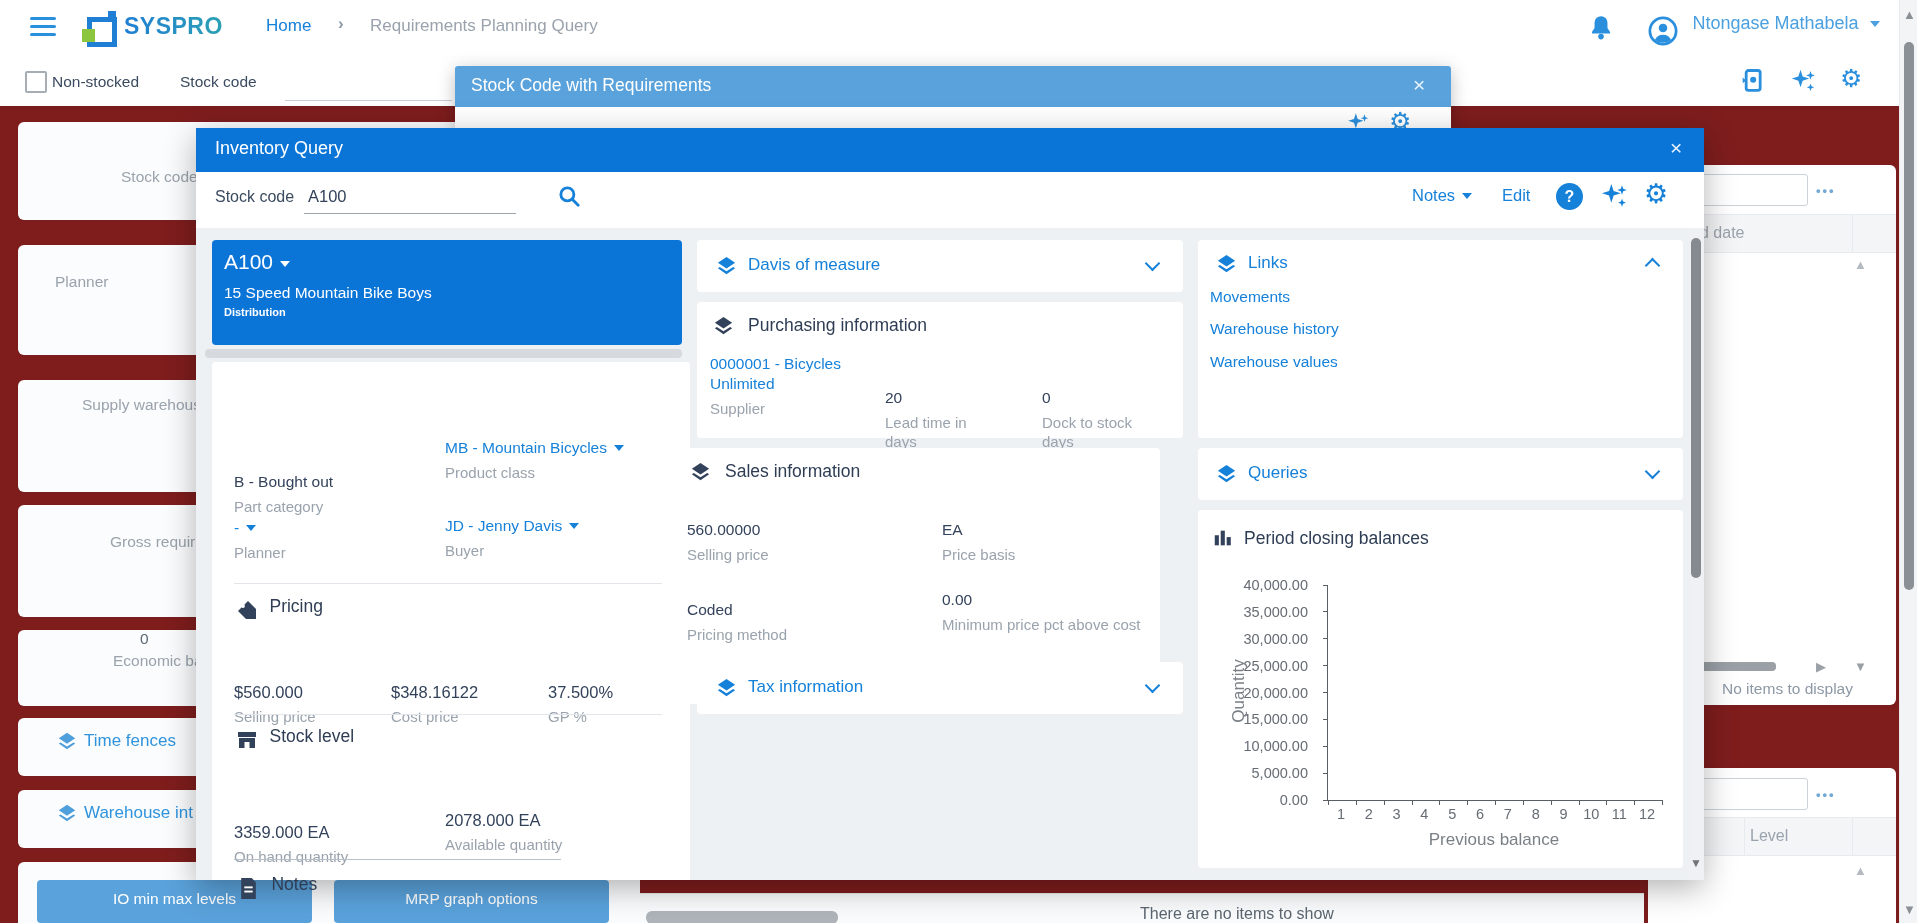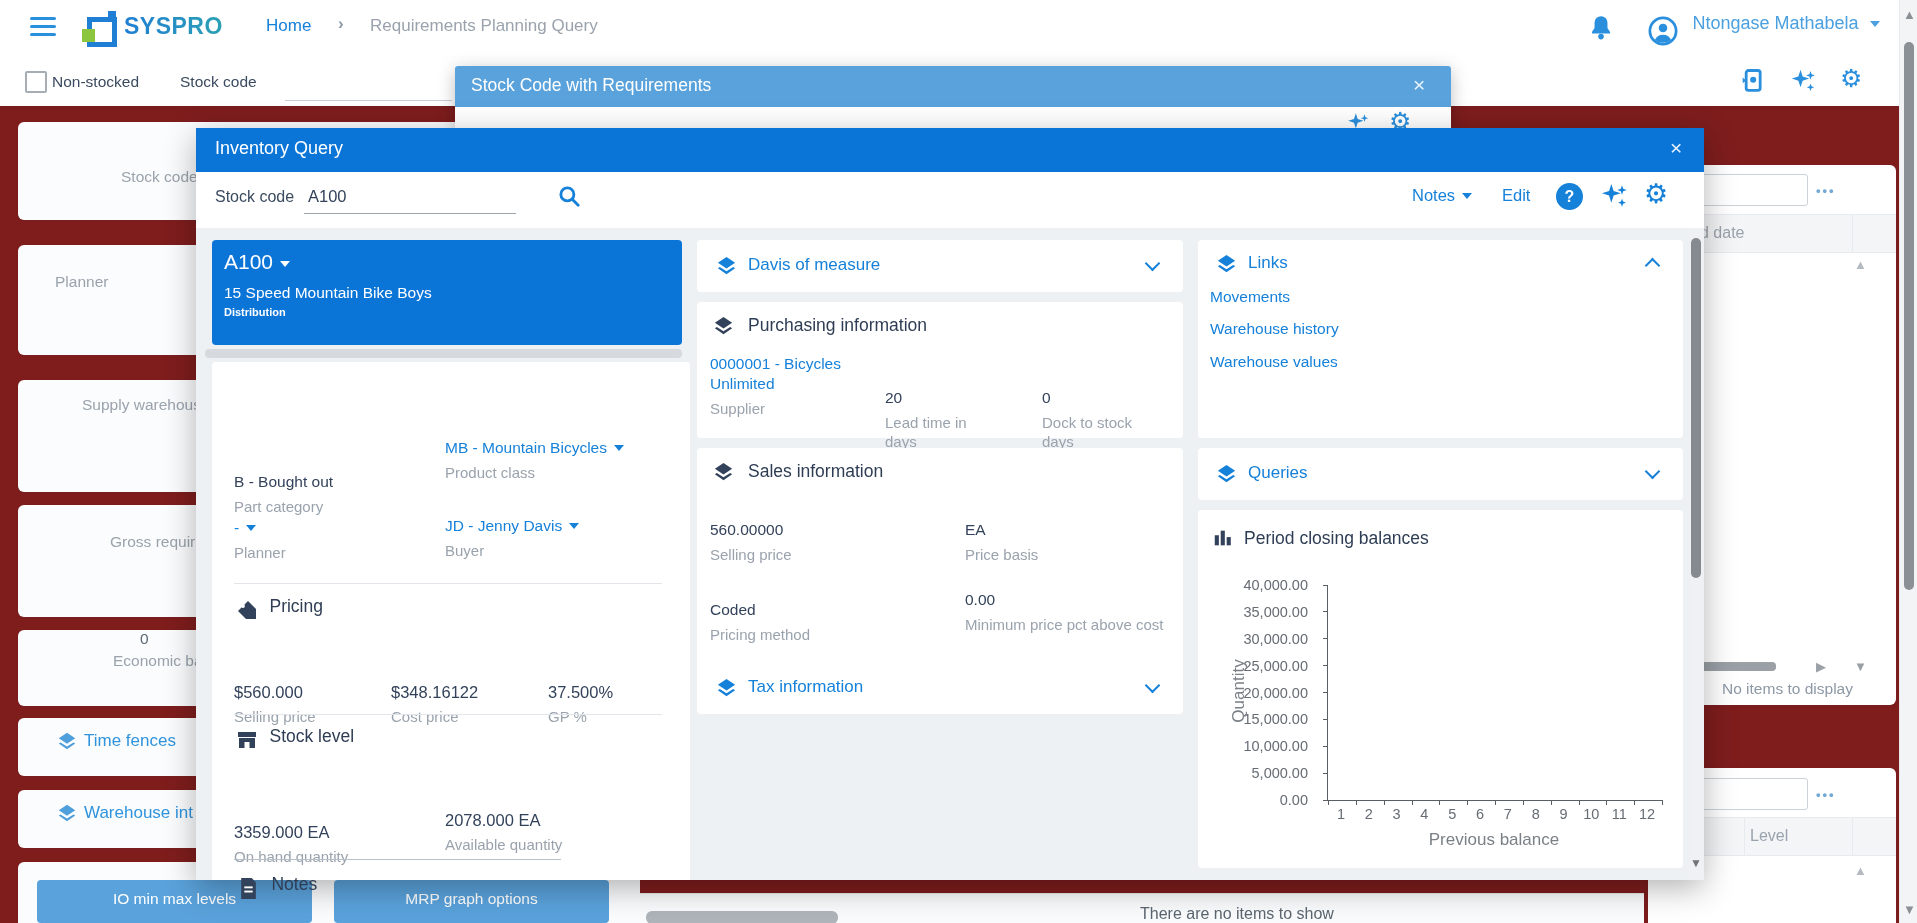--- a/index.html
+++ b/index.html
@@ -334,21 +334,21 @@
       <div class="abs" style="left:188px;top:62px;width:115px;">
         <div class="val">20</div>
         <div class="lab">Lead time in days</div>
       </div>
       <div class="abs" style="left:345px;top:62px;width:125px;">
         <div class="val">0</div>
         <div class="lab">Dock to stock days</div>
       </div>
     </div>
 
-    <div class="card" style="left:501px;top:320px;width:486px;height:256px;">
+    <div class="card" style="left:478px;top:320px;width:486px;height:256px;">
       <span class="icon" style="position:absolute;left:15px;top:12px;">
         <svg width="23" height="23" viewBox="0 0 24 24" fill="#33425b">
             <path d="M12 3l9 6-9 6-9-6z"></path>
             <path d="M5 13.5L12 18l7-4.5 2 1.3L12 21l-9-6.2z"></path>
           </svg>
       </span>
       <span class="sect-title" style="position:absolute;left:51px;top:13px;">Sales information</span>
       <div class="abs" style="left:13px;top:48px;">
         <div class="val">560.00000</div>
         <div class="lab">Selling price</div>

